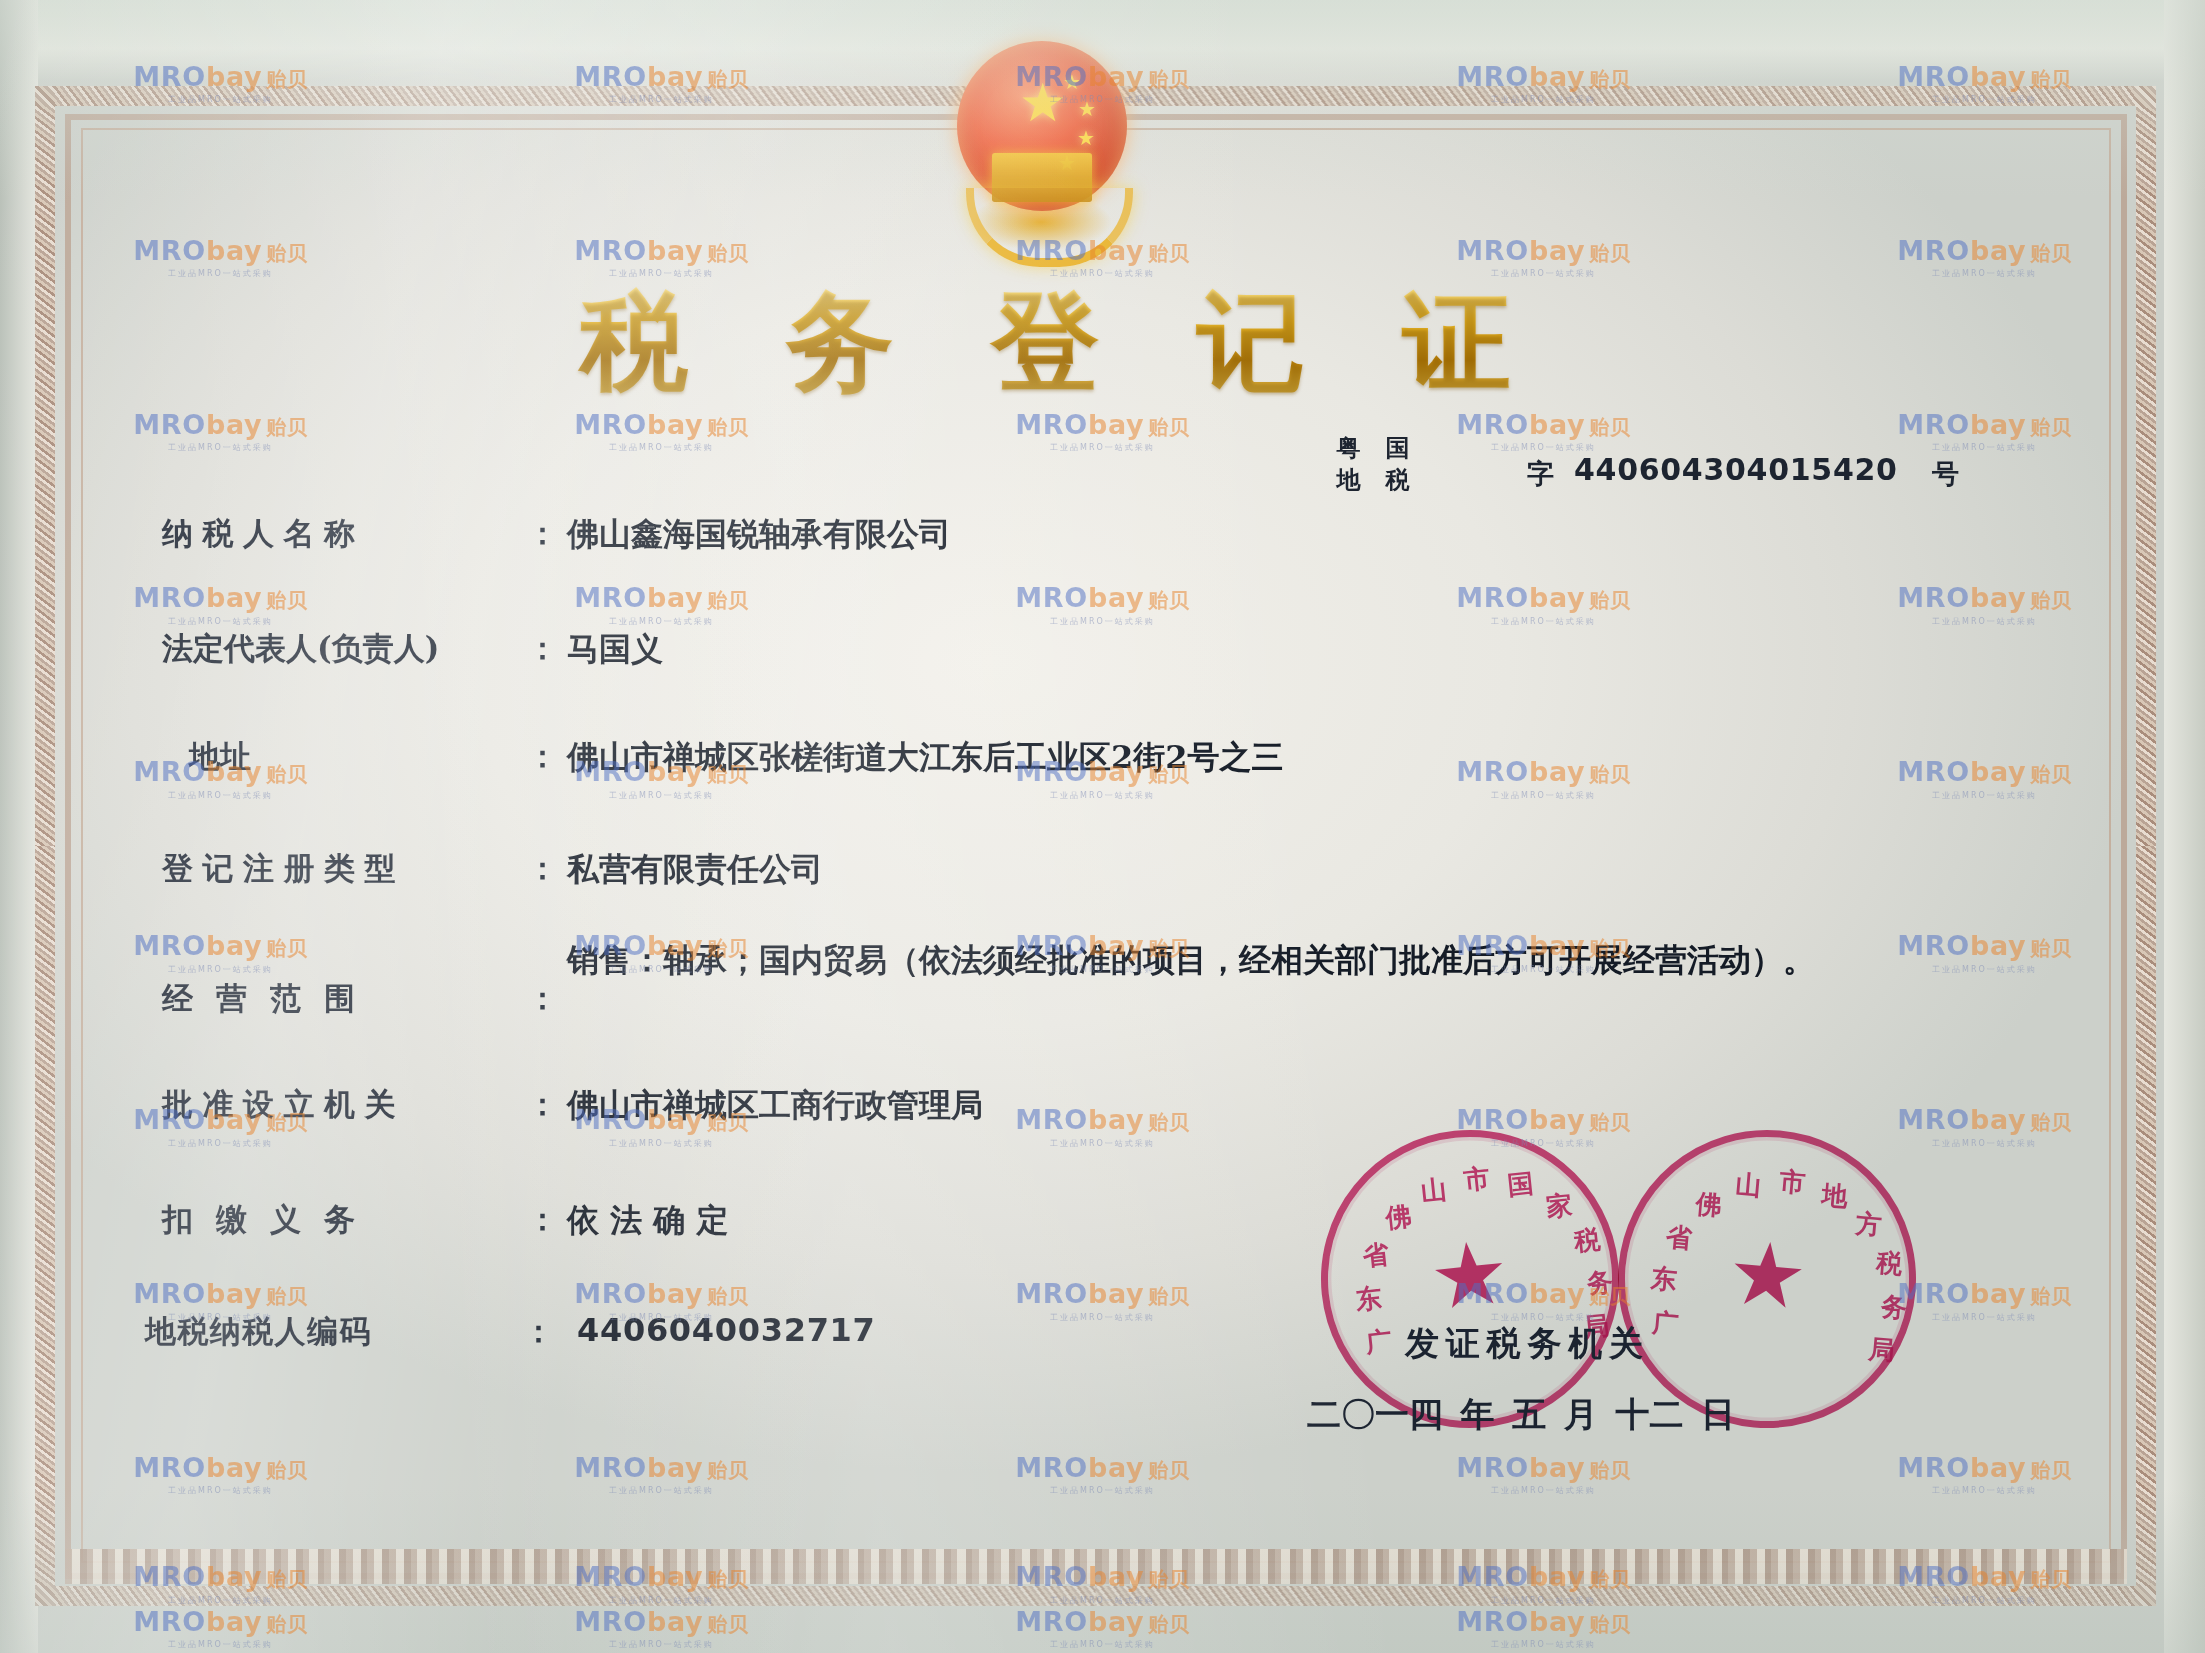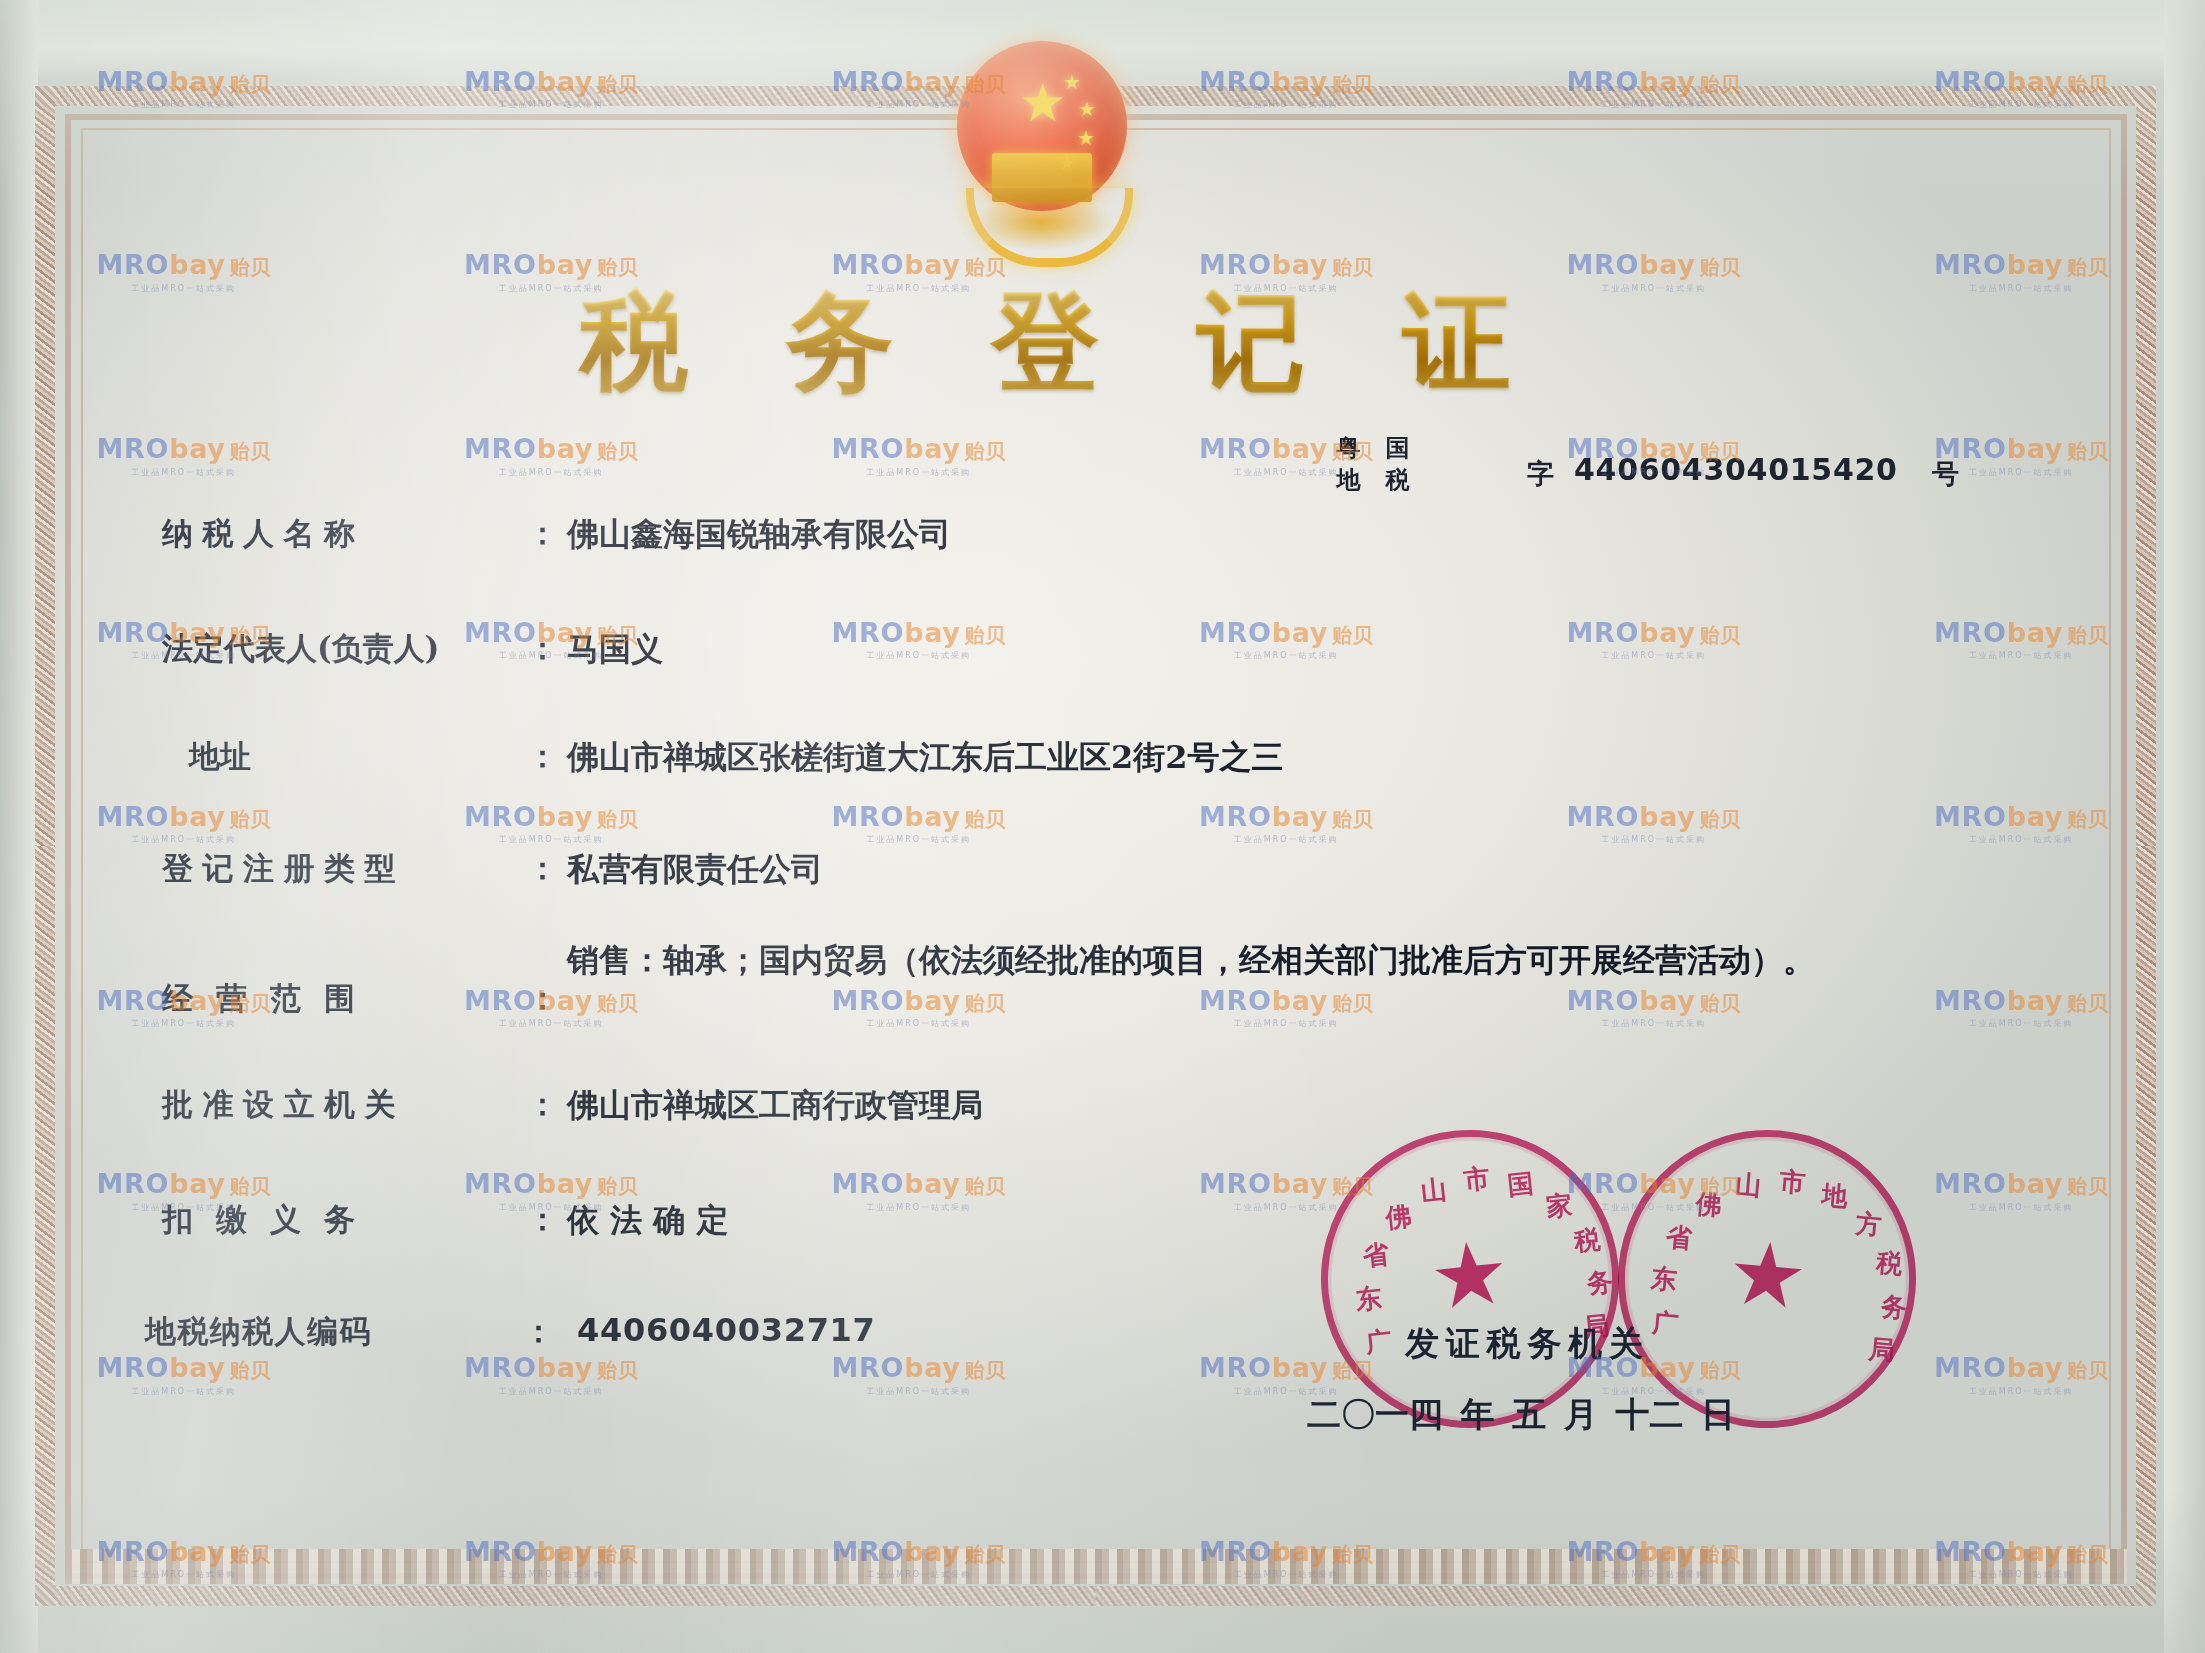--- a/index.html
+++ b/index.html
@@ -187,21 +187,21 @@
     position:absolute;left:1307px;top:1392px;
     font-family:"DejaVu Serif","Liberation Serif",serif;
     font-size:34px;font-weight:700;color:#1b2330;
     white-space:nowrap;
   }
   #issuedate span{margin-right:17.6px;}
   
   #wm{
     position:absolute;inset:0;pointer-events:none;
     display:grid;
-    grid-template-columns:repeat(6,1fr);
+    grid-template-columns:repeat(5,1fr);
     grid-template-rows:repeat(9,1fr);
     opacity:.5;
   }
   .wm-cell{
     display:flex;flex-direction:column;align-items:center;justify-content:center;
     transform:translateY(-4px);
   }
   .wm-main{
     font-family:"DejaVu Sans","Liberation Sans",sans-serif;
     font-size:27px;font-weight:700;letter-spacing:0.7px;white-space:nowrap;

